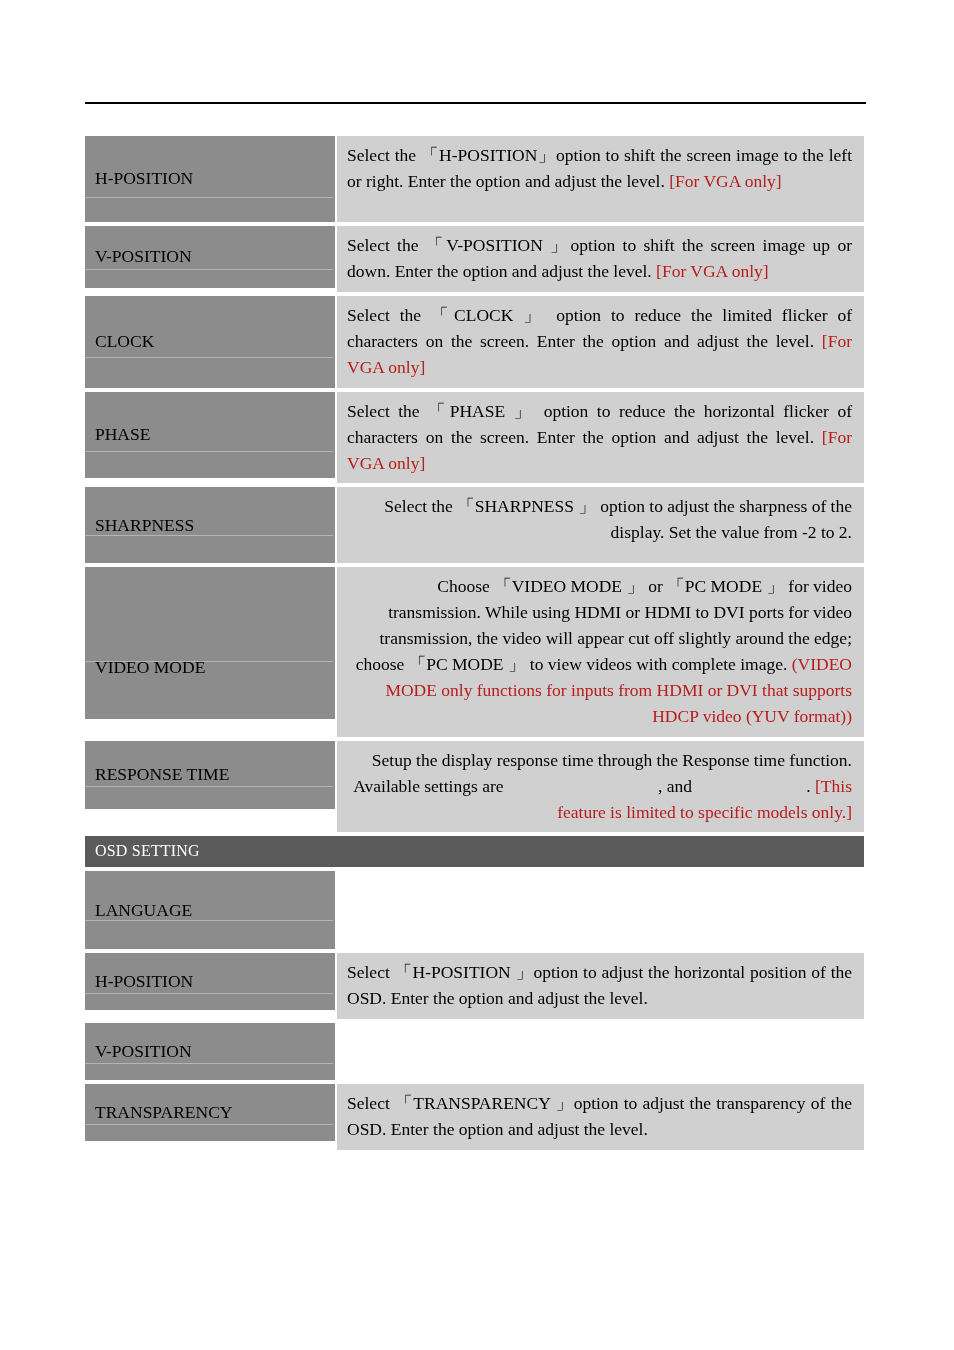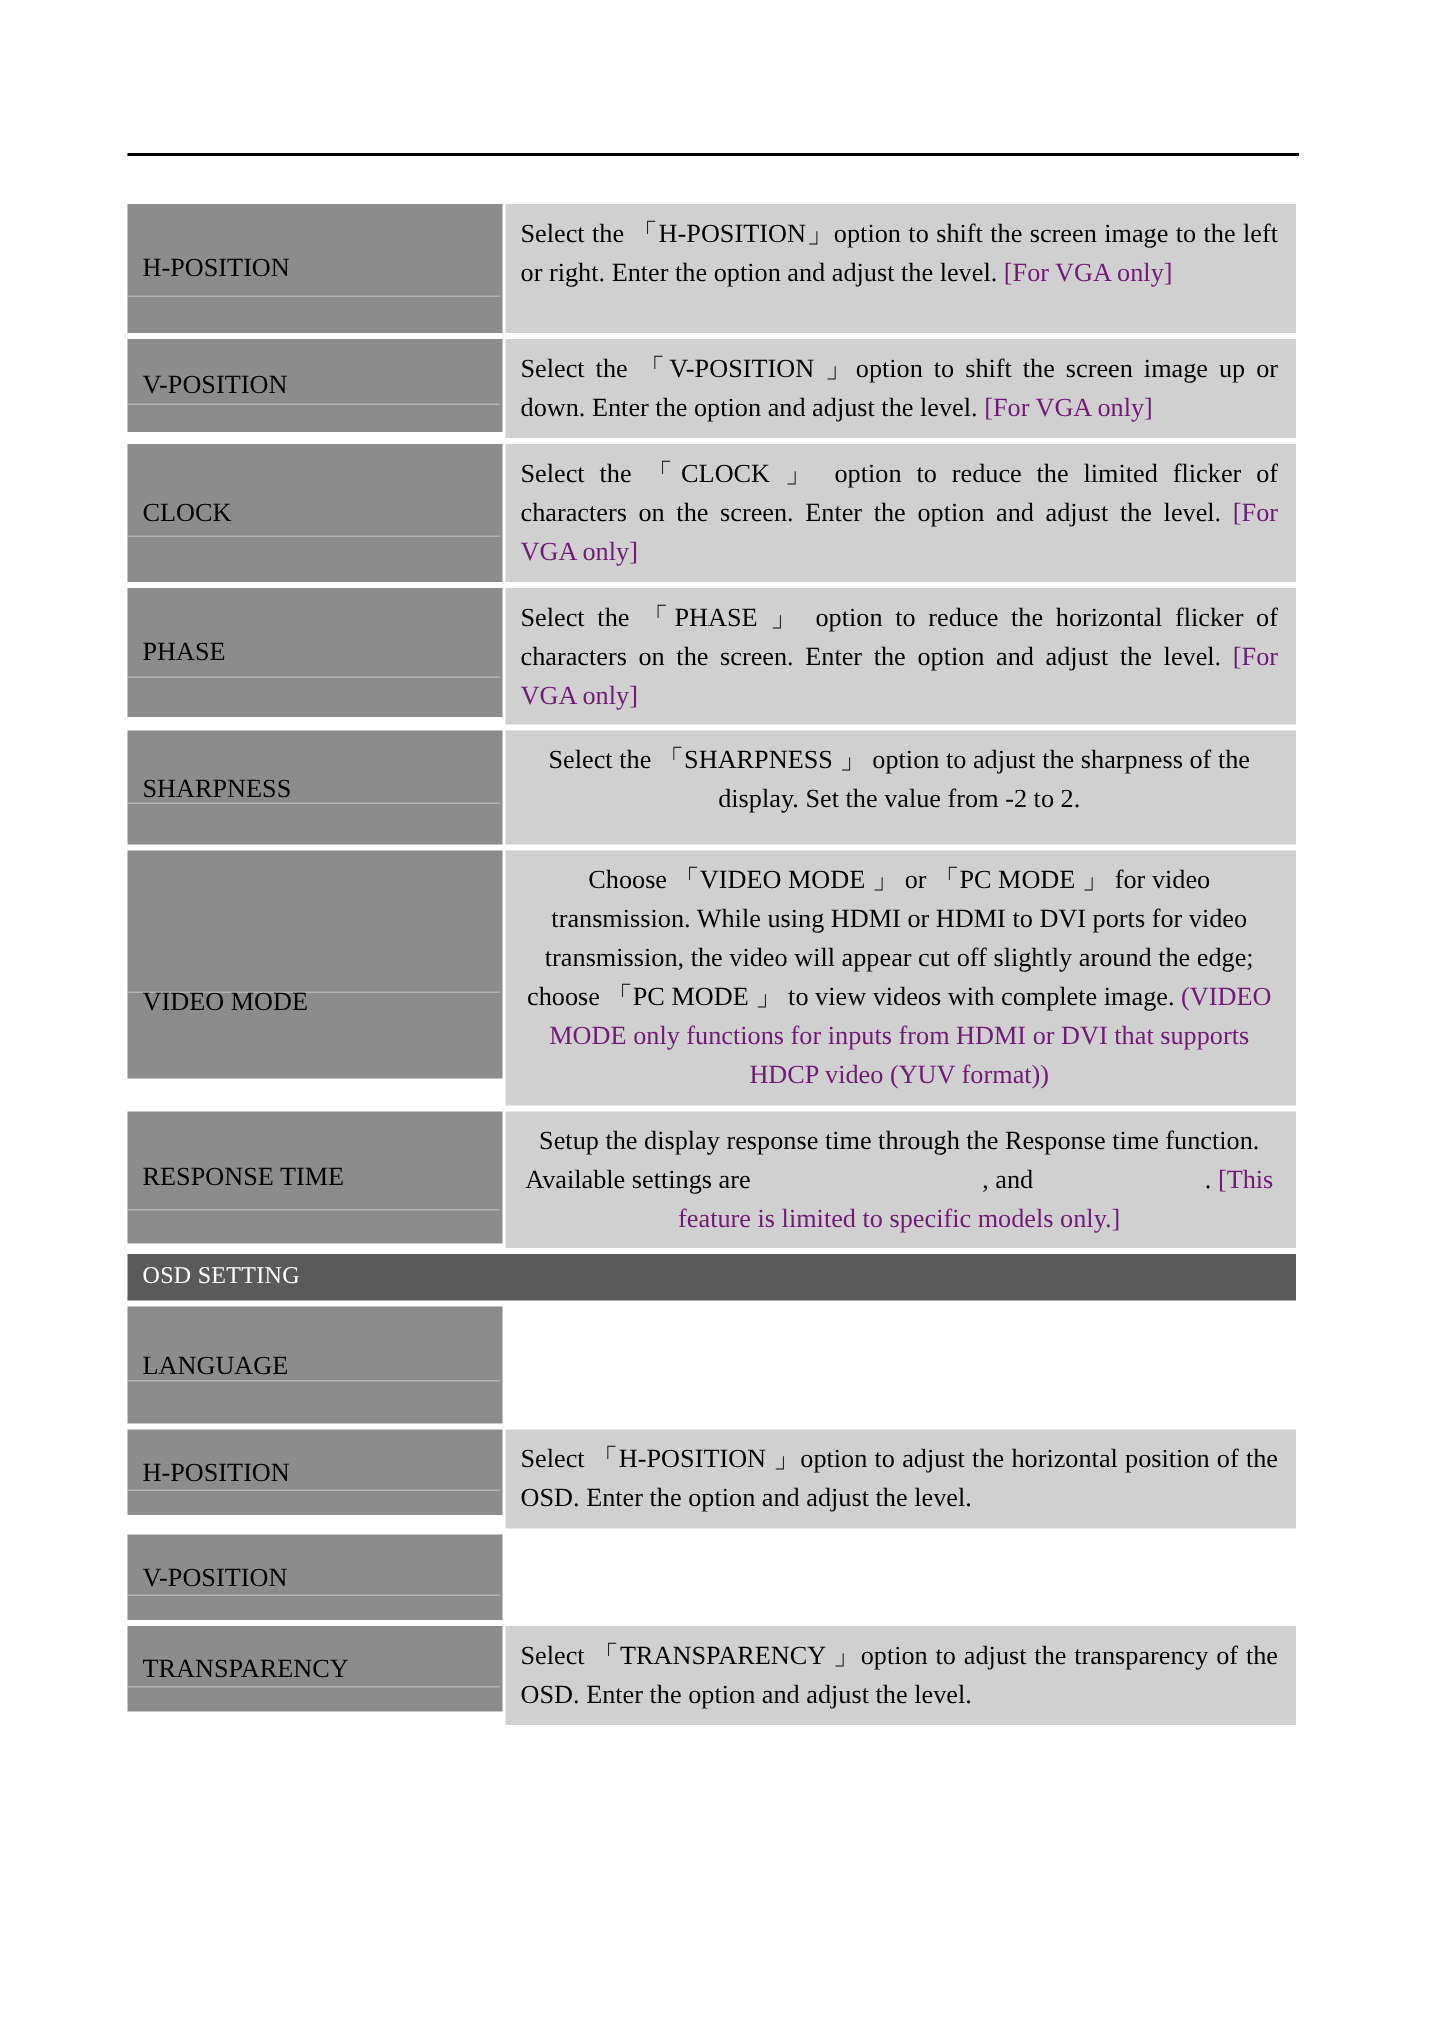--- a/index.html
+++ b/index.html
@@ -88,25 +88,25 @@
     font-size: 17.5px;
     line-height: 1.48;
     box-sizing: border-box;
     padding: 7px 12px 7px 10px;
     margin-left: 2px;
     text-align: justify;
     text-justify: inter-word;
     hyphens: none;
   }
   .cell-desc.left-align {
-    text-align: center;
+    text-align: right;
   }
 
   .blue {
-    color: #701a75;
+    color: #b91c1c;
   }
 
   .gap {
     display: inline-block;
   }
 
   
   .row-section {
     display: block;
     width: 779px;
@@ -119,21 +119,21 @@
     letter-spacing: 0.2px;
   }
 
   
   .h-pos-1   .cell-label { height: 86px; }
   .v-pos-1   .cell-label { height: 62px; }
   .clock     .cell-label { height: 92px; }
   .phase     .cell-label { height: 86px; }
   .sharpness .cell-label { height: 76px; }
   .videomode .cell-label { height: 152px; }
-  .response  .cell-label { height: 88px; }
+  .response  .cell-label { height: 68px; }
   .language  .cell-label { height: 78px; }
   .h-pos-2   .cell-label { height: 57px; }
   .v-pos-2   .cell-label { height: 57px; }
   .transp    .cell-label { height: 57px; }
   .timeout   .cell-label { height: 57px; }
 </style>
 </head>
 <body>
 
 <div class="page">

